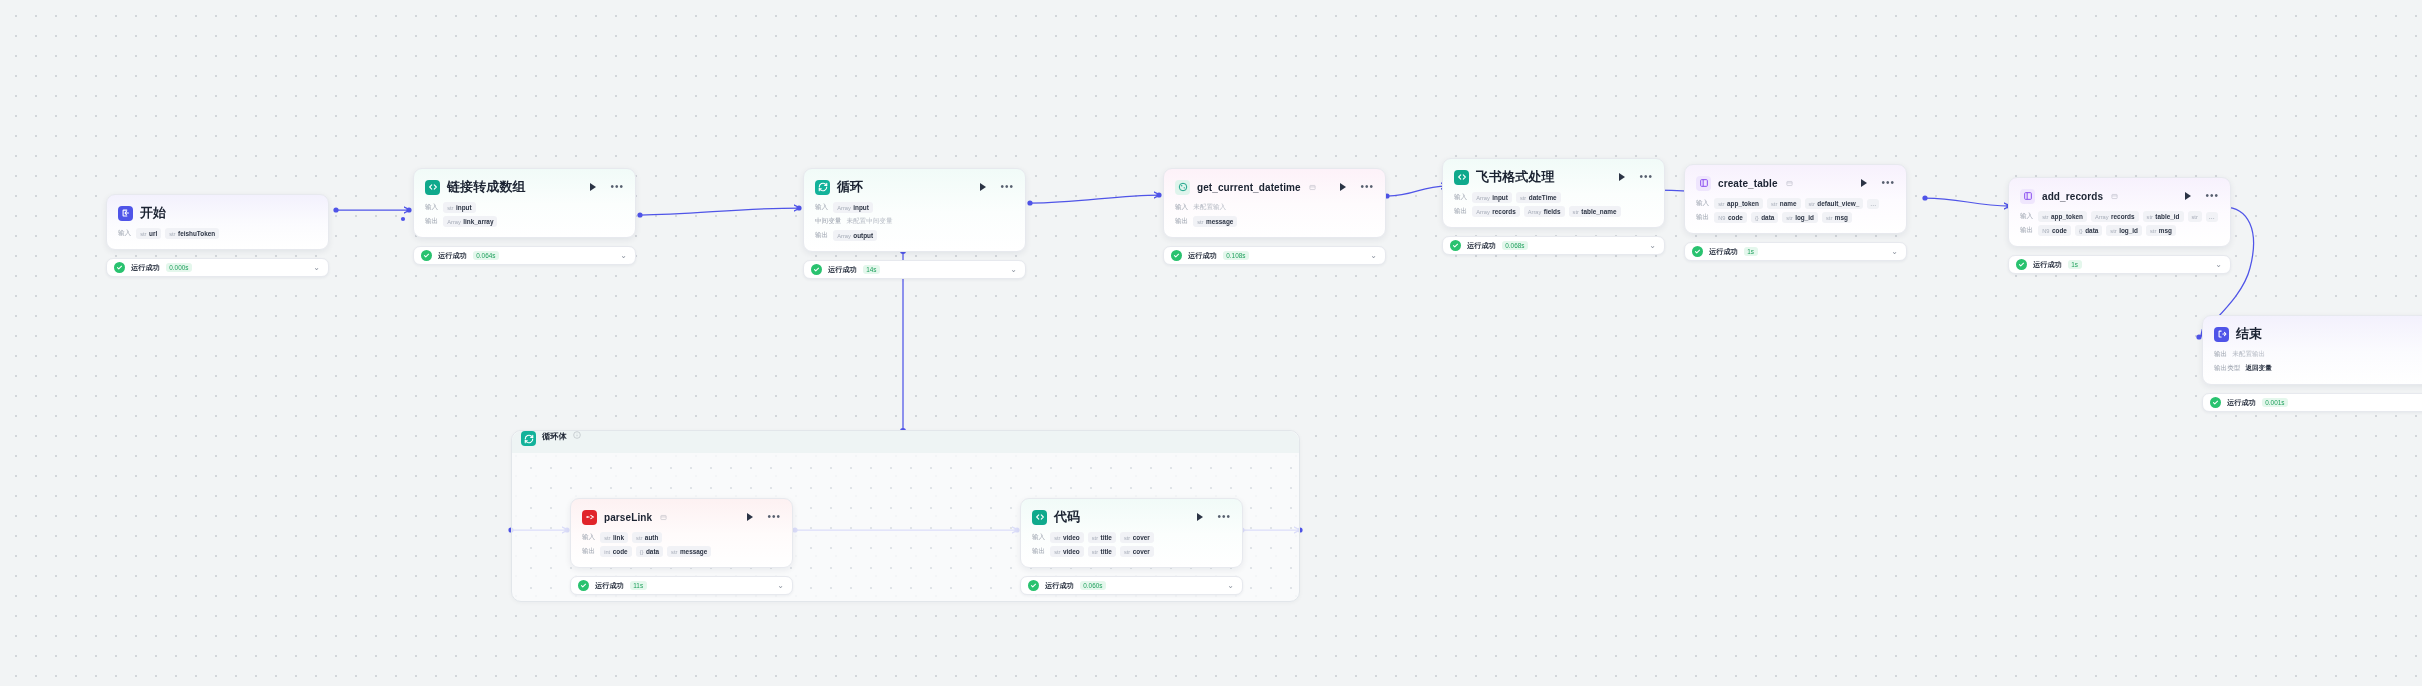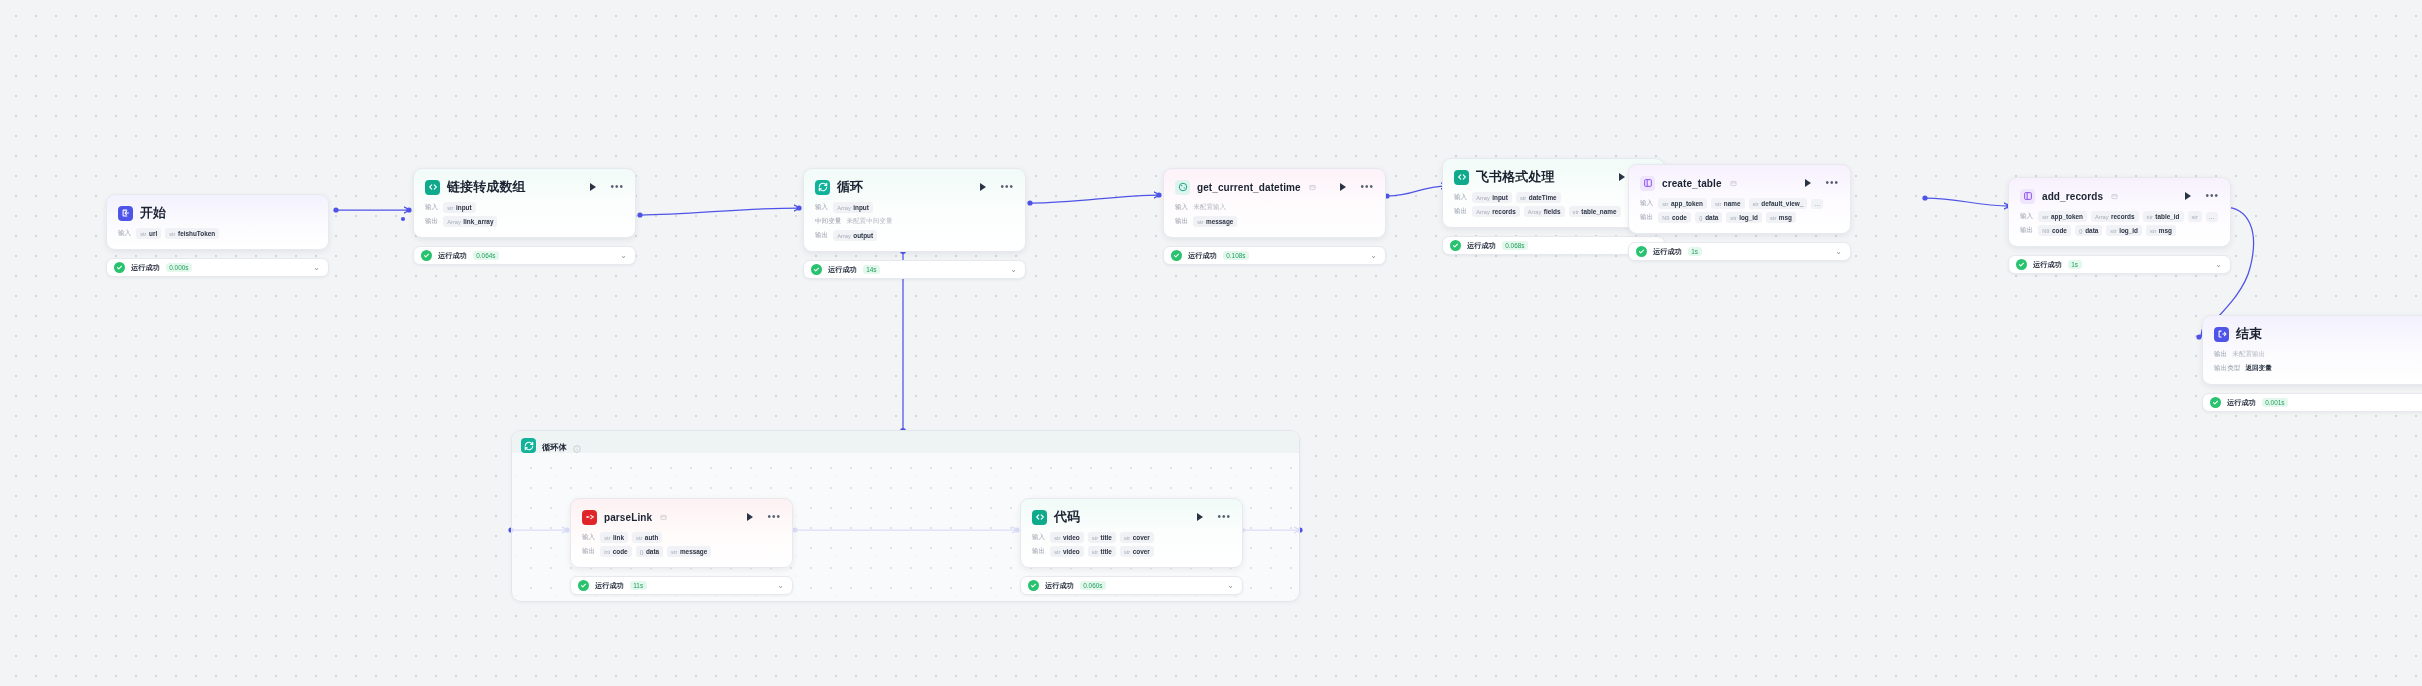--- a/index.html
+++ b/index.html
@@ -116,21 +116,21 @@
     border: 1px solid #e2e6ea;
     border-radius: 10px;
     z-index: 3;
     background-image: radial-gradient(circle, #dfe3e7 1px, transparent 1px);
     background-size: 20px 20px; background-position: 9px 27px;
     box-shadow: 0 1px 4px rgba(20,30,60,.04);
   }
   #loopbody .lb-head {
     position: absolute; left: 0; top: 0; right: 0; height: 22px;
     background: #eef4f4; border-radius: 10px 10px 0 0;
-    display: flex; align-items: flex-end; gap: 6px; padding: 0 9px;
+    display: flex; align-items: flex-start; gap: 6px; padding: 0 9px;
   }
   .lb-title { font-size: 8.2px; font-weight: 700; color: #1b2332; }
   .info-icon { width: 8px; height: 8px; opacity: .42; }
 </style>
 </head>
 <body>
 
 <div id="canvas">
 
   <svg id="edges" viewBox="0 0 2422 686">
@@ -448,21 +448,21 @@
           <svg viewBox="0 0 24 24" fill="none" stroke="#fff" stroke-width="3.6" stroke-linecap="round" stroke-linejoin="round">
             <path d="M5 12.5l4.5 4.5L19 7.5"></path>
           </svg>
         </span>
       <span class="stext">运行成功</span>
       <span class="sdur">0.068s</span>
       <span class="chev">⌄</span>
     </div>
   </div>
 
-  <div class="node" style="left:1628px; top:164px;">
+  <div class="node" style="left:1684px; top:164px;">
     <div class="card tintD">
       <div class="card-head">
         <span class="nicon ic-purple">
           <svg viewBox="0 0 24 24" fill="none" stroke="#8b4ff0" stroke-width="2.4">
               <rect x="4" y="4" width="16" height="16" rx="2"></rect>
               <path d="M10 4v16"></path>
             </svg>
         </span>
         <span class="ntitle">create_table</span>
         <svg class="pinicon" viewBox="0 0 24 24" fill="none" stroke="#7a8190" stroke-width="2.2">

